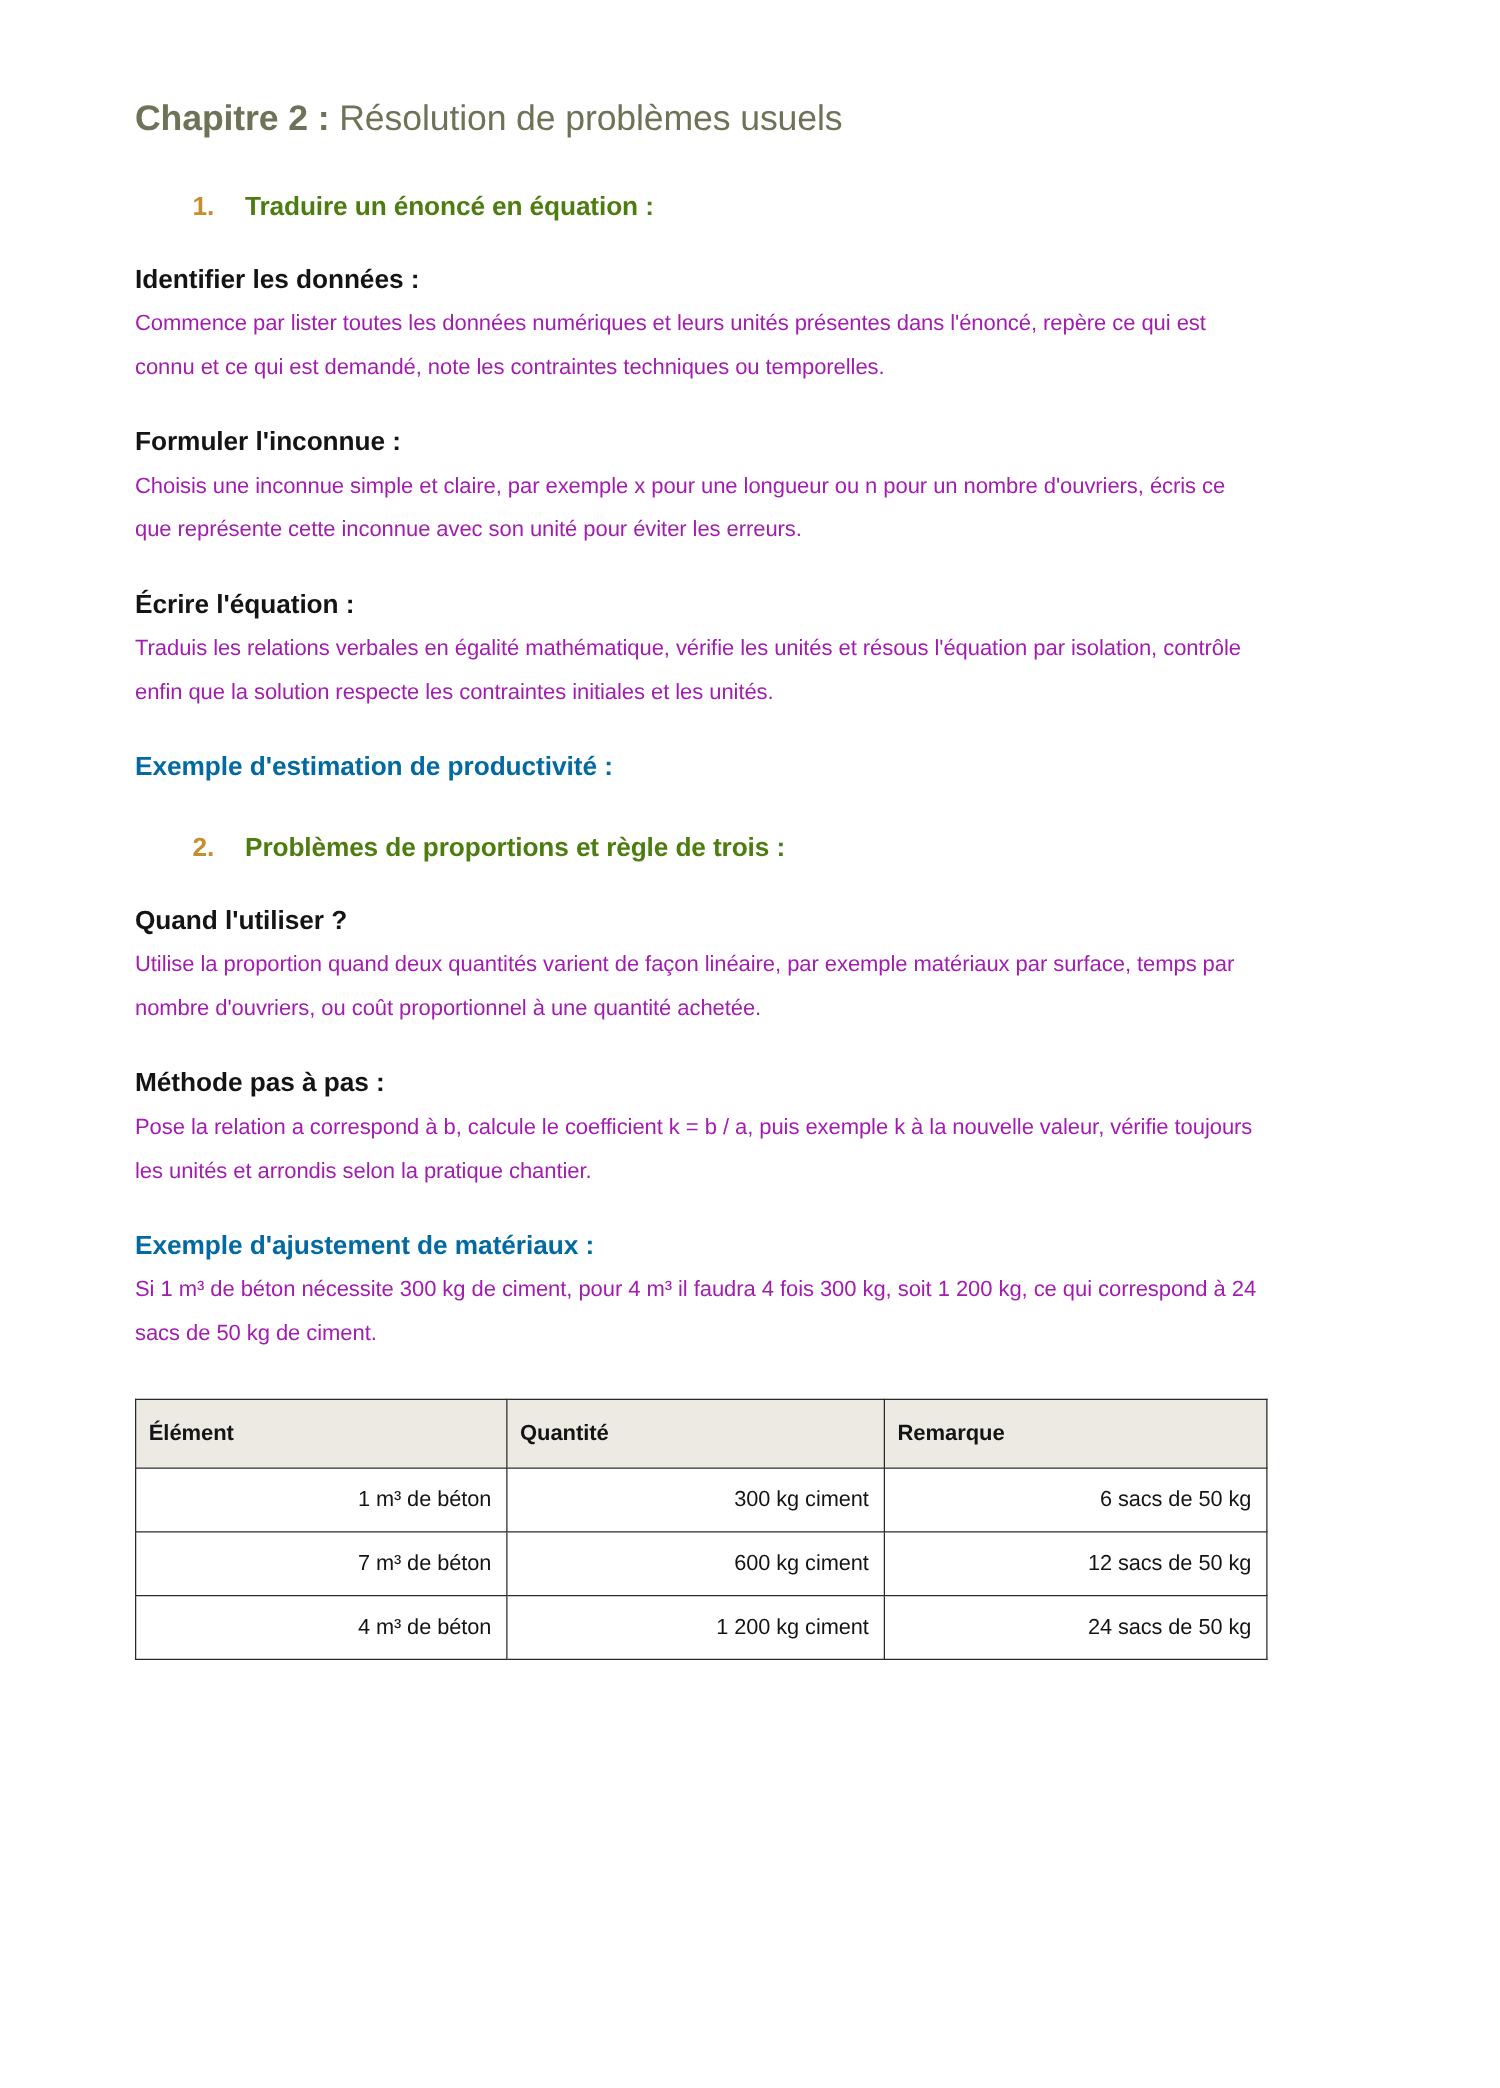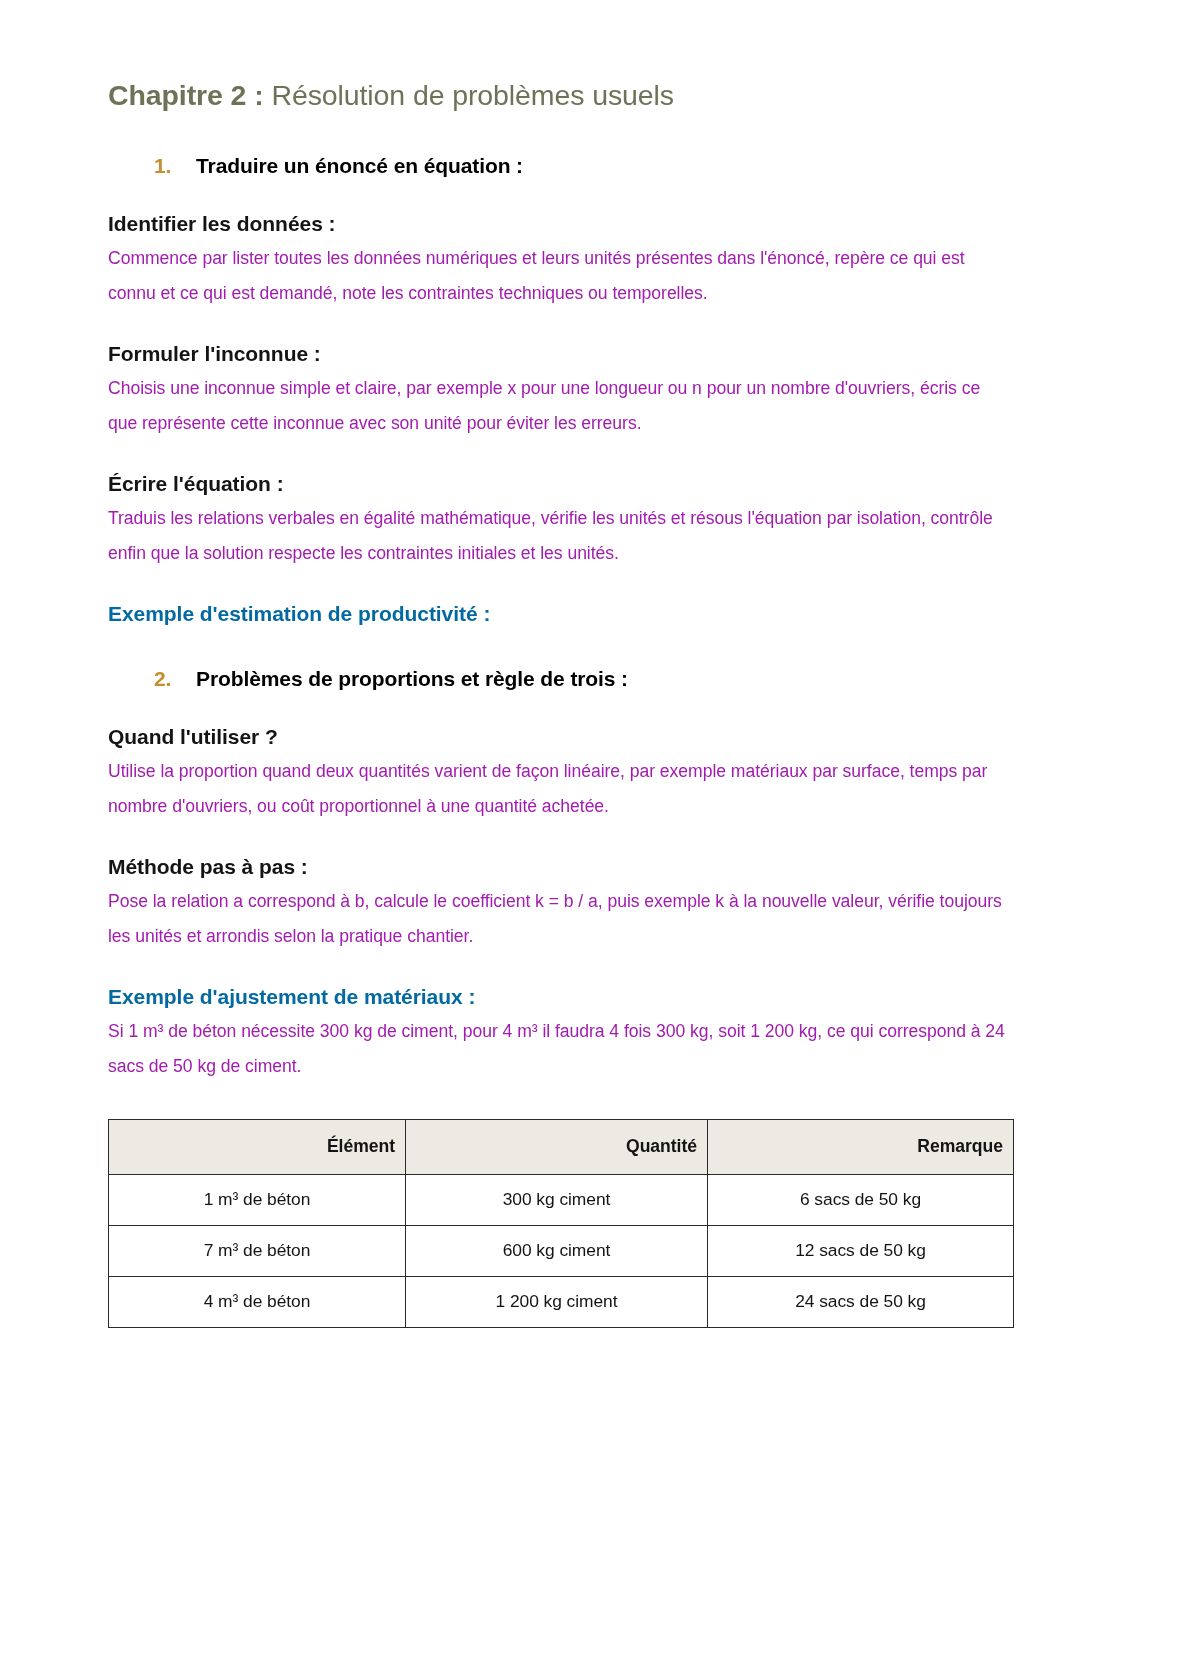--- a/index.html
+++ b/index.html
@@ -55,21 +55,21 @@
     margin: 0;
     padding-left: 46px;
   }
   .section-heading .num {
     width: 42px;
     flex: 0 0 42px;
     color: #c58e2e;
     font-weight: 700;
   }
   .section-heading .stext {
-    color: #000000;
+    color: #4d7c0f;
     font-weight: 700;
     white-space: nowrap;
   }
 
   
   .block { margin: 0; }
   .sub-heading {
     font-size: 21px;
     font-weight: 700;
     color: #141414;
@@ -98,28 +98,28 @@
   
   table.data-table {
     border-collapse: collapse;
     width: 905px;
     table-layout: fixed;
     font-size: 17.4px;
   }
   table.data-table th,
   table.data-table td {
     border: 1.6px solid #2a2a2a;
-    text-align: center;
+    text-align: right;
     color: #141414;
     letter-spacing: -0.05px;
   }
   table.data-table thead th {
     background: #eceae3;
     font-weight: 700;
-    text-align: right;
+    text-align: left;
     height: 55px;
     padding: 0 10px;
     font-size: 17.6px;
   }
   table.data-table tbody td {
     height: 51px;
     padding: 0 12px;
     background: #ffffff;
     font-weight: 400;
   }

